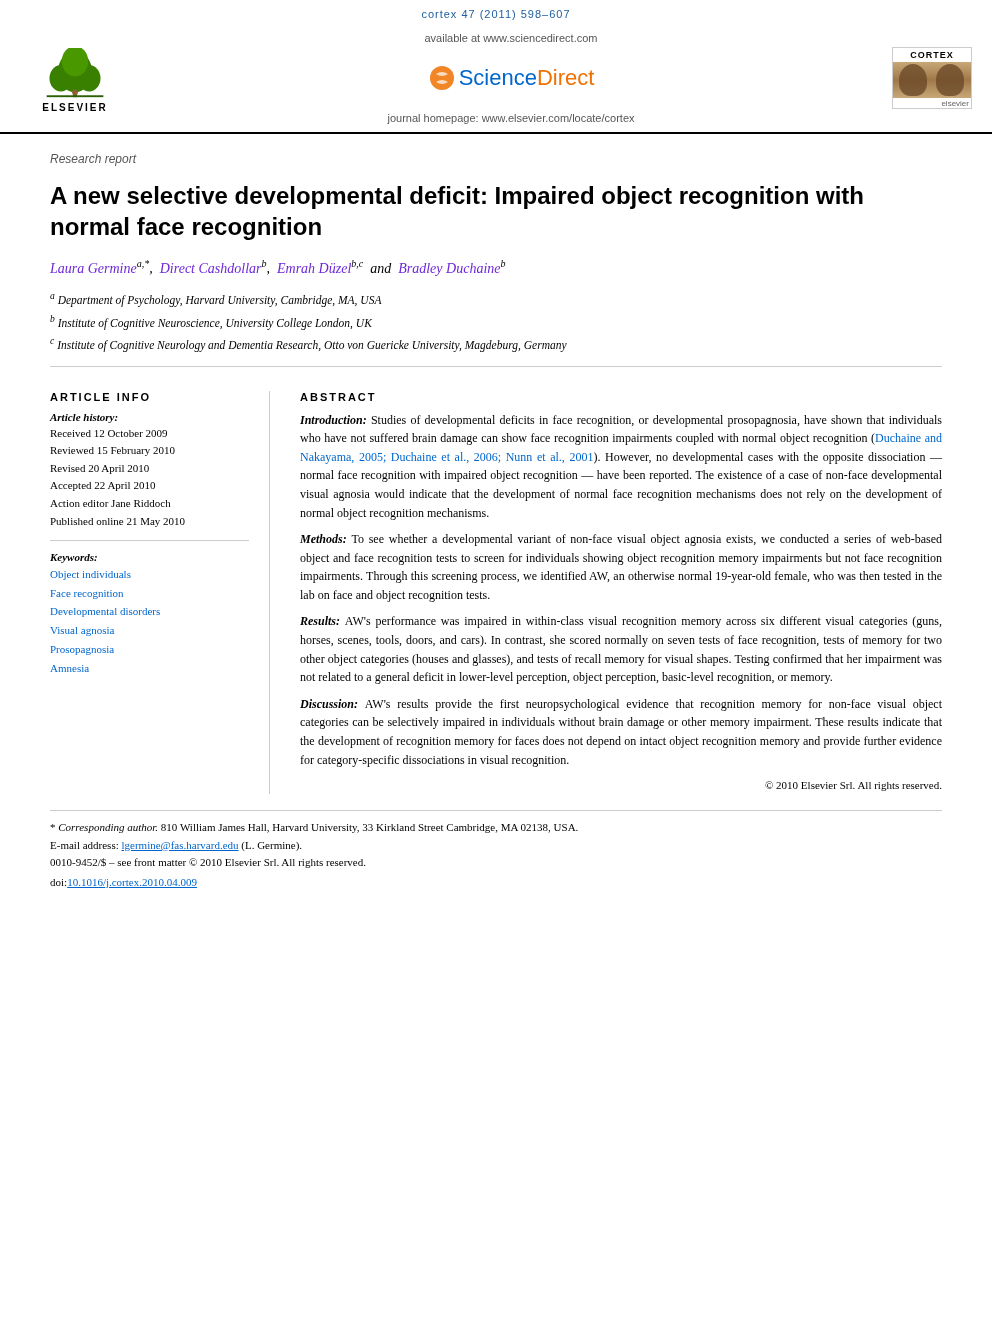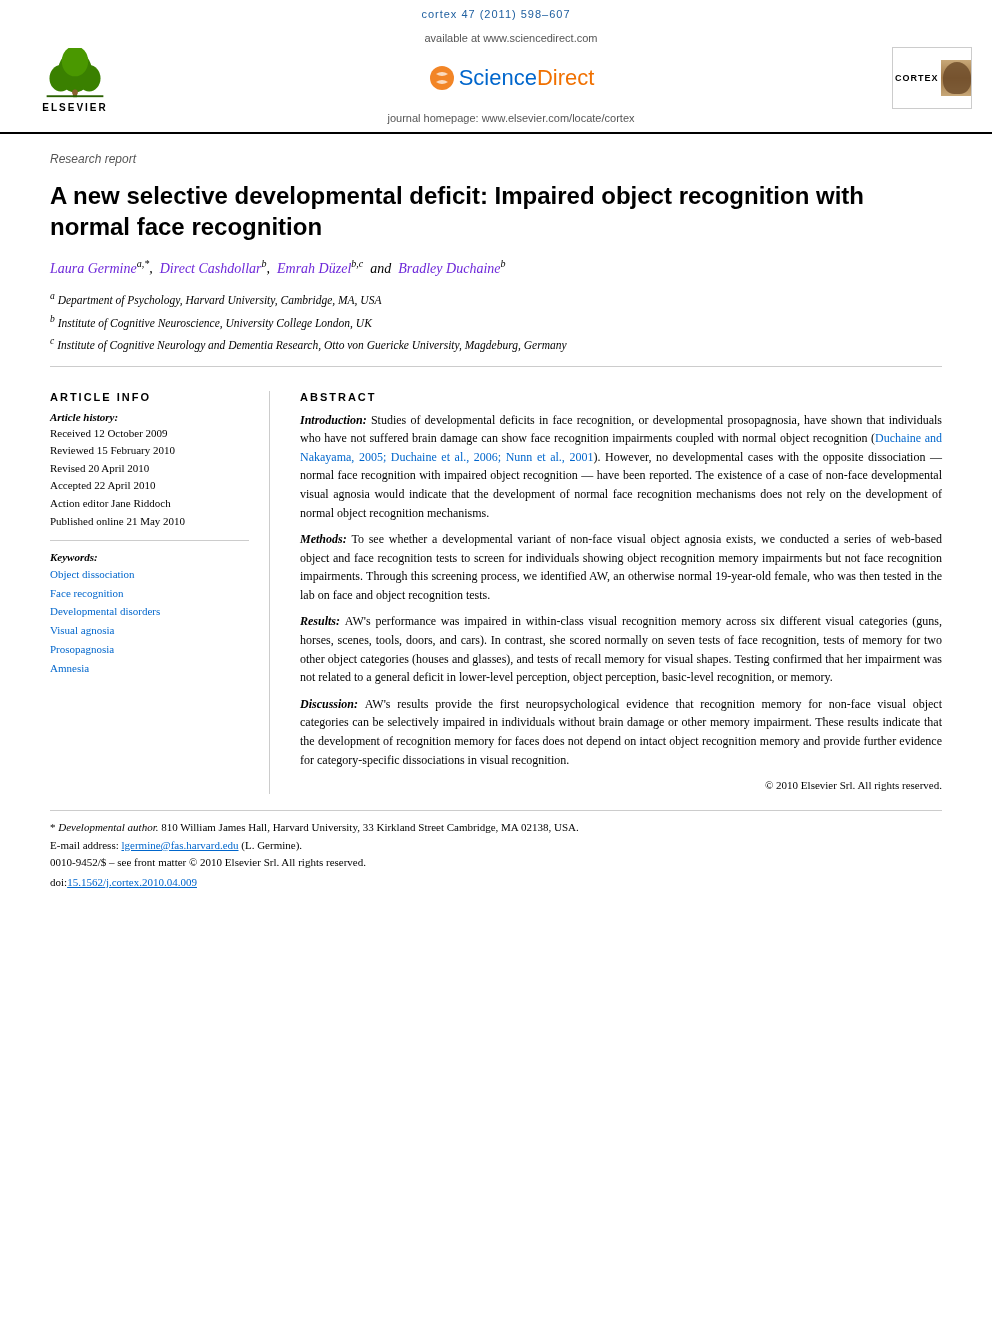--- a/index.html
+++ b/index.html
@@ -93,21 +93,21 @@
       font-size: 11px;
       font-family: Arial, sans-serif;
       color: #555;
     }
 
     .cortex-cover {
       width: 80px;
       height: 62px;
       border: 1px solid #ccc;
       display: flex;
-      flex-direction: row;
+      flex-direction: column;
       align-items: center;
       overflow: hidden;
     }
 
     .cortex-cover-title {
       font-size: 9px;
       font-family: Arial, sans-serif;
       font-weight: bold;
       letter-spacing: 1px;
       padding: 2px;
@@ -387,21 +387,21 @@
         <span class="info-line">Accepted 22 April 2010</span>
         <span class="info-line">Action editor Jane Riddoch</span>
         <span class="info-line">Published online 21 May 2010</span>
       </div>
 
       <hr class="divider-line">
 
       <div class="article-info-group">
         <div class="info-heading">Keywords:</div>
         <div class="keywords-list">
-          <span class="keyword-item">Object dissociation</span>
+          <span class="keyword-item">Object individuals</span>
           <span class="keyword-item">Face recognition</span>
           <span class="keyword-item">Developmental disorders</span>
           <span class="keyword-item">Visual agnosia</span>
           <span class="keyword-item">Prosopagnosia</span>
           <span class="keyword-item">Amnesia</span>
         </div>
       </div>
 
     </div>
 
@@ -432,27 +432,27 @@
         </div>
 
         <div class="copyright-line">© 2010 Elsevier Srl. All rights reserved.</div>
 
       </div>
     </div>
   </div>
 
   <div class="footnote-section">
     <span class="footnote-line">
-      <span>* <em>Developmental author.</em></span>
+      <span>* <em>Corresponding author.</em></span>
       <span> 810 William James Hall, Harvard University, 33 Kirkland Street Cambridge, MA 02138, USA.</span>
     </span>
     <span class="footnote-line">
       <span>E-mail address: </span>
       <a class="footnote-link" href="#">lgermine@fas.harvard.edu</a>
       <span> (L. Germine).</span>
     </span>
     <span class="footnote-line">0010-9452/$ – see front matter © 2010 Elsevier Srl. All rights reserved.</span>
     <span class="doi-line">
-      doi:<a class="footnote-link" href="#">15.1562/j.cortex.2010.04.009</a>
+      doi:<a class="footnote-link" href="#">10.1016/j.cortex.2010.04.009</a>
     </span>
   </div>
 
 </div>
 
 </body></html>

